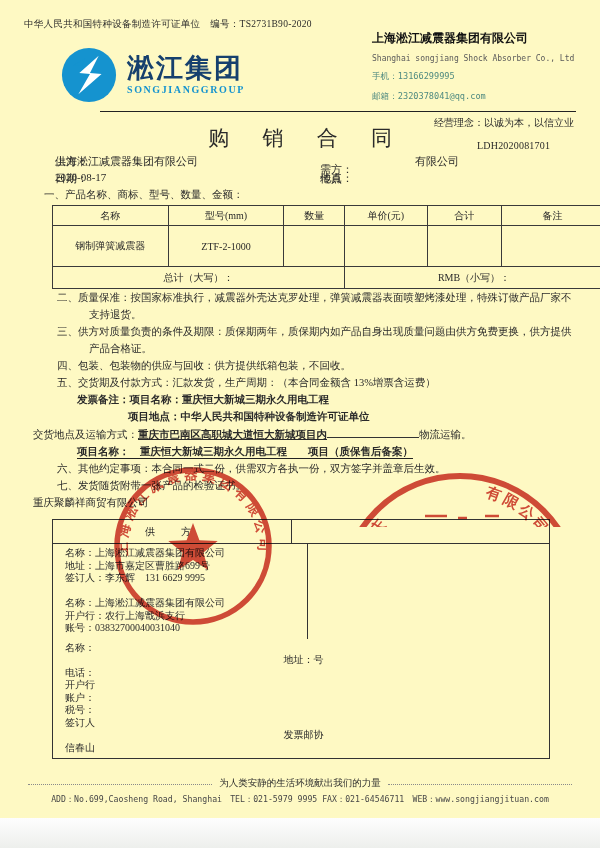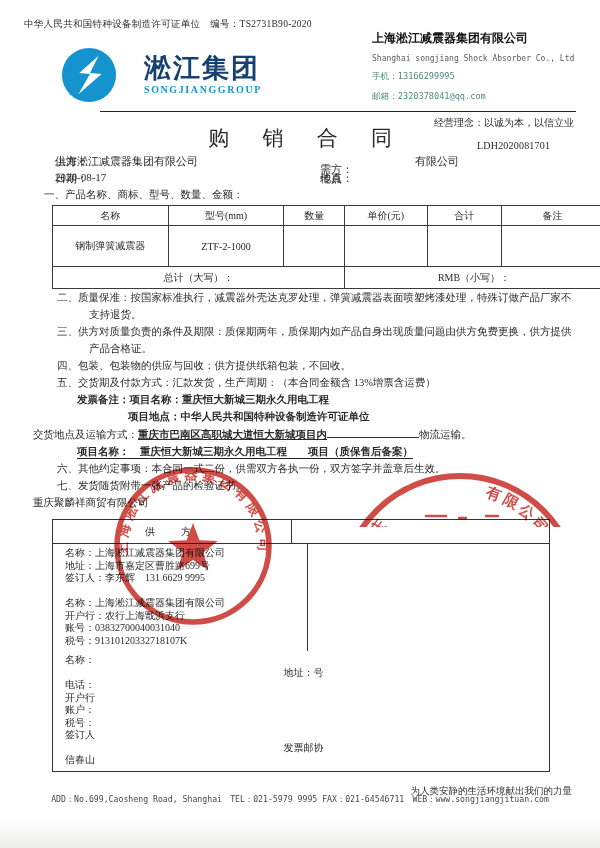--- a/index.html
+++ b/index.html
@@ -1,22 +1,22 @@
 <!DOCTYPE html>
 <html><head>
 <meta charset="utf-8">
 <style>
   html,body{margin:0;padding:0;background:#e8eae7;}
-  .page{position:relative;width:600px;height:848px;margin:0 auto;background:#ffffff;
+  .page{position:relative;width:600px;height:848px;margin:0 auto;background:#fef9c3;
         font-family:"Liberation Serif","DejaVu Serif",serif;color:#2a2a2a;overflow:hidden;}
   .scan-bottom{position:absolute;left:0;right:0;bottom:0;height:30px;
         background:linear-gradient(#fefefe,#edefec);}
   
   .license{position:absolute;top:18px;left:24px;font-size:9.5px;letter-spacing:.3px;}
-  .logo{position:absolute;top:46px;left:60px;display:flex;align-items:center;gap:26px;}
+  .logo{position:absolute;top:46px;left:60px;display:flex;align-items:center;gap:9px;}
   .logo-cn{font-size:27px;font-weight:bold;color:#16406e;letter-spacing:2px;line-height:1;}
   .logo-en{font-size:10px;font-weight:bold;color:#1593cf;letter-spacing:1.6px;margin-top:2px;}
   .company-block{position:absolute;top:30px;left:372px;width:206px;}
   .company-cn{font-size:12px;font-weight:bold;color:#111;}
   .company-en{font-family:"DejaVu Sans Mono",monospace;font-size:8px;color:#5a5a5a;margin-top:7px;}
   .contact{font-family:"DejaVu Sans Mono",monospace;font-size:8.6px;color:#4f8a80;margin-top:8px;}
   .header-rule{position:absolute;top:111px;left:100px;right:24px;border-top:1.5px solid #222;}
   .motto{position:absolute;top:116px;right:26px;font-size:10px;}
   
   .title{position:absolute;top:124px;left:0;right:0;text-align:center;font-size:21px;
@@ -59,21 +59,21 @@
   .sb-left{width:48%;border-right:1px solid #333;padding:3px 4px 4px 12px;}
   .sb-right{flex:1;padding:3px 4px 4px 12px;}
   .srow{min-height:12.5px;line-height:12.5px;white-space:nowrap;}
   .flexrow{display:flex;justify-content:center;padding-right:3px;}
   
   .stamp{position:absolute;mix-blend-mode:multiply;opacity:.88;pointer-events:none;}
   .stamp-left{top:461px;left:108px;}
   .stamp-right{top:472px;left:330px;}
   
   .footer-slogan{position:absolute;top:777px;left:28px;right:28px;display:flex;
-                 align-items:flex-end;gap:7px;font-size:9.5px;flex-direction:column;}
+                 align-items:center;gap:7px;font-size:9.5px;}
   .dots{flex:1;border-top:1.8px dotted #8a8a8a;transform:translateY(1px);}
   .footer-address{position:absolute;top:794px;left:0;right:0;text-align:center;
                   font-family:"DejaVu Sans Mono",monospace;font-size:8.2px;color:#474747;}
 </style>
 </head>
 <body>
 
 <div class="page">
 
   <div class="license">中华人民共和国特种设备制造许可证单位　编号：TS2731B90-2020</div>
@@ -178,21 +178,20 @@
     </div>
     <div class="sign-body">
       <div class="sb-left">
         <div class="srow">名称：上海淞江减震器集团有限公司</div>
         <div class="srow">地址：上海市嘉定区曹胜路699号</div>
         <div class="srow">签订人：李东辉　131 6629 9995</div>
         <div class="srow"></div>
         <div class="srow">名称：上海淞江减震器集团有限公司</div>
         <div class="srow">开户行：农行上海戬浜支行</div>
         <div class="srow">账号：03832700040031040</div>
-        <div class="srow">税号：91310120332718107K</div>
       </div>
       <div class="sb-right">
         <div class="srow">名称：</div>
         <div class="srow flexrow">
             <span>地址：</span>
             <span>号</span>
           </div>
         <div class="srow">电话：</div>
         <div class="srow">开户行</div>
         <div class="srow">账户：</div>

